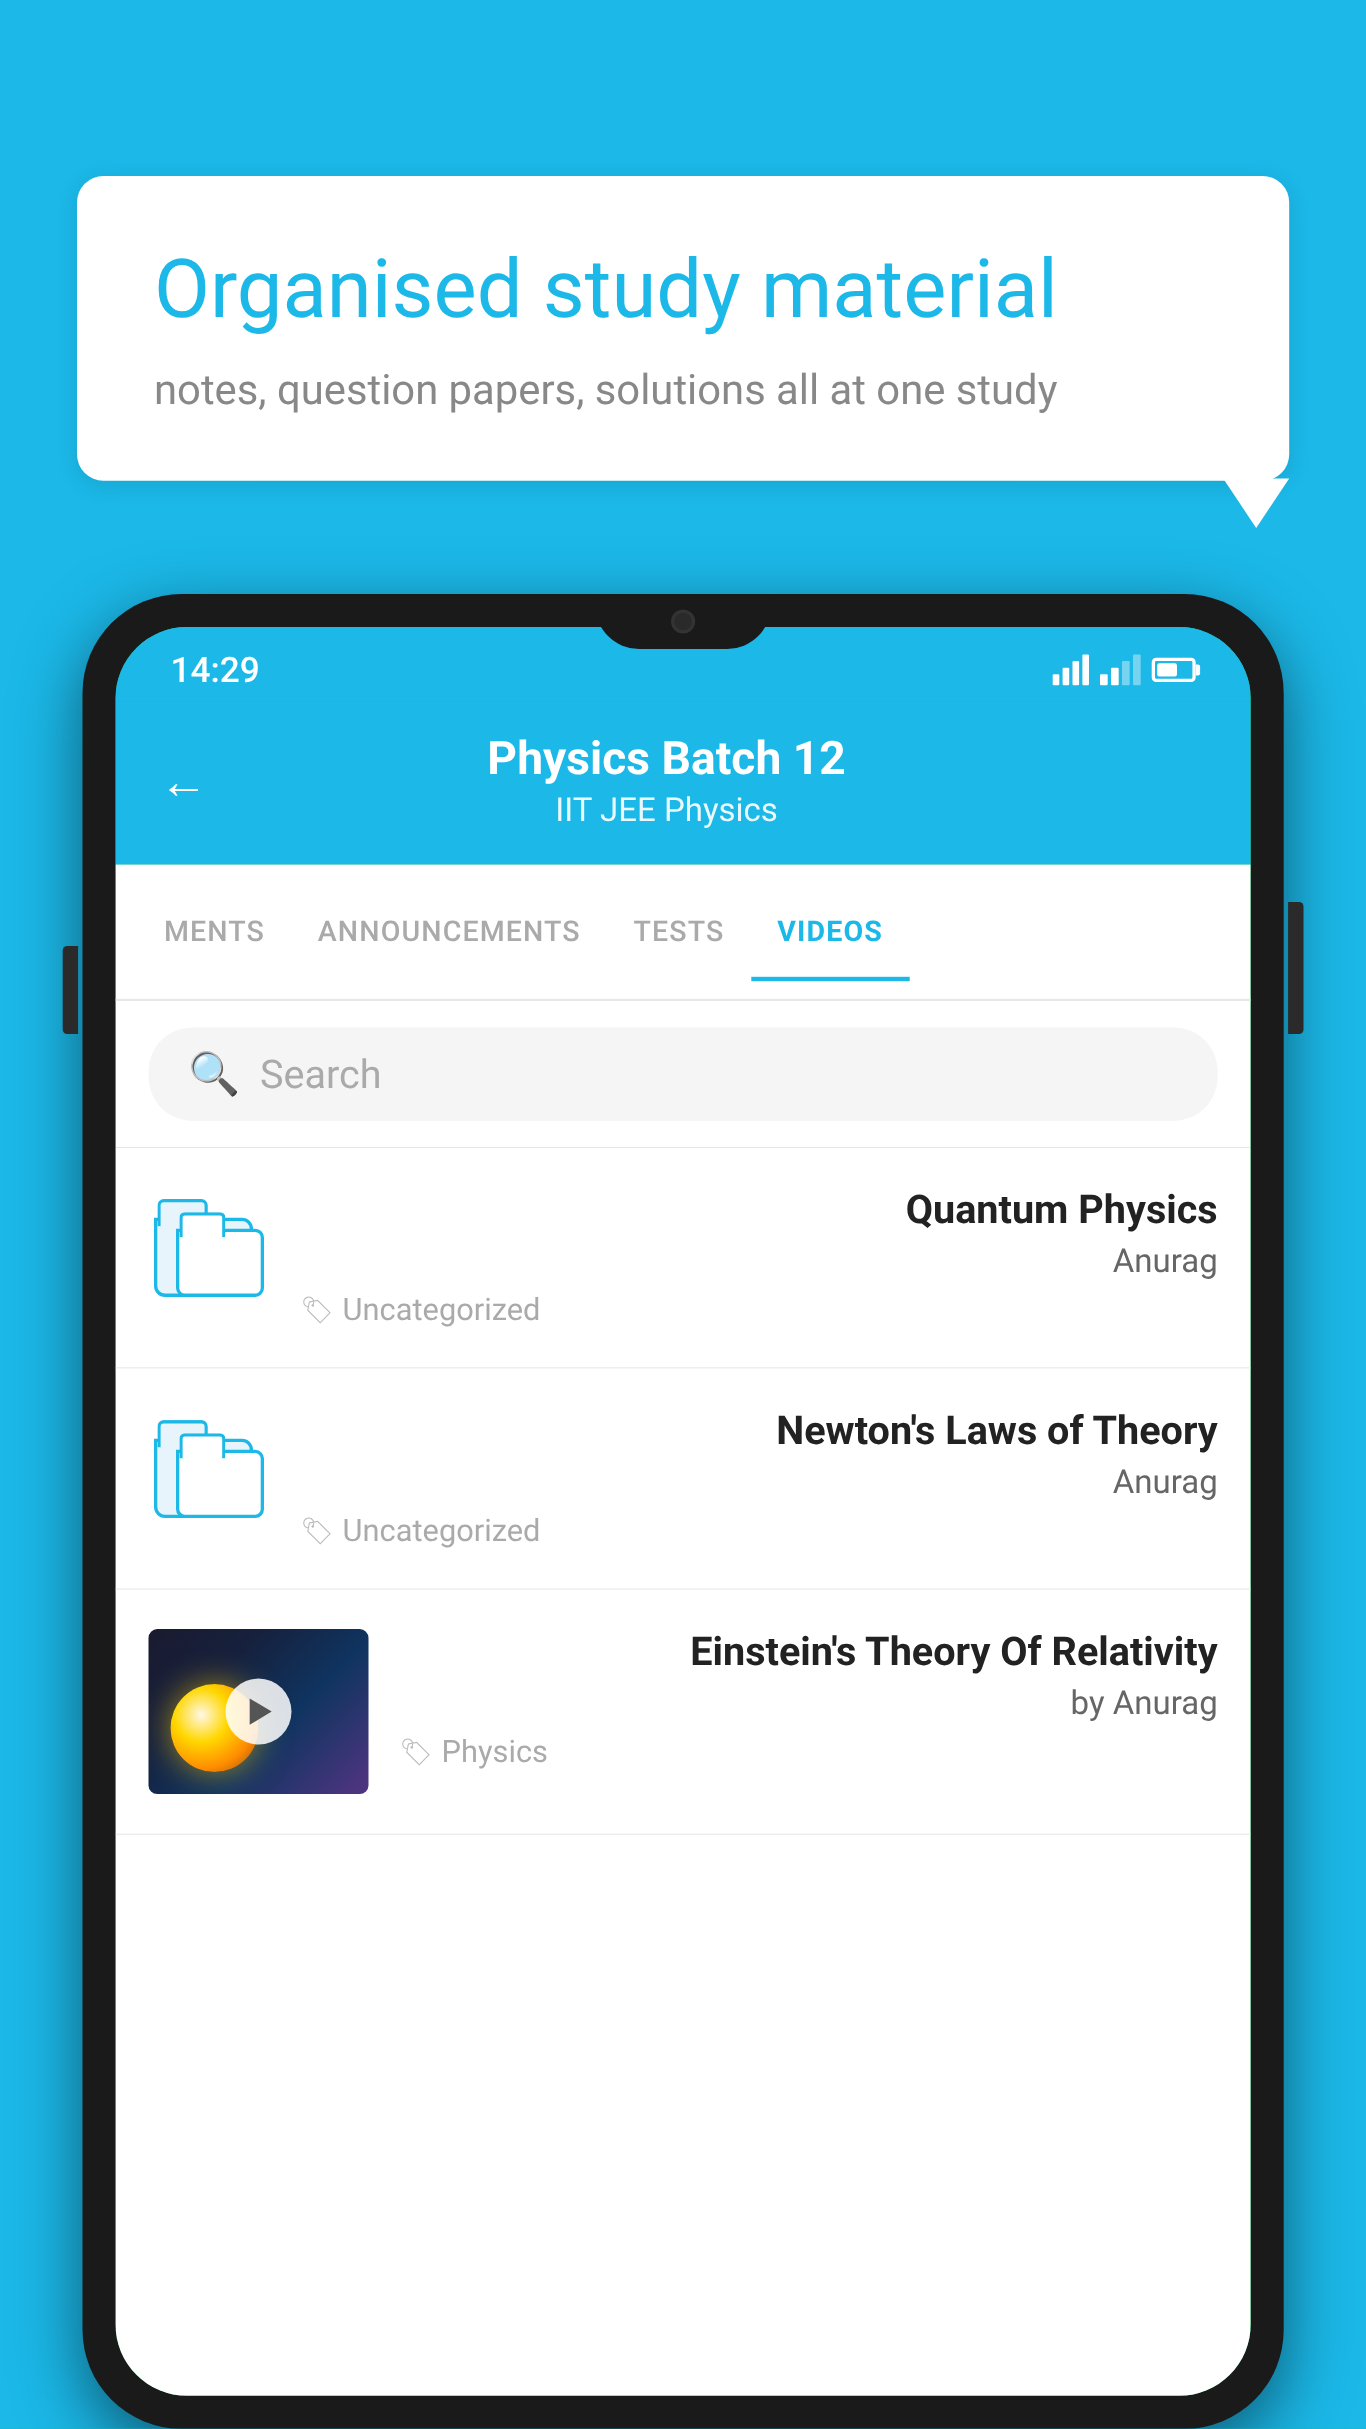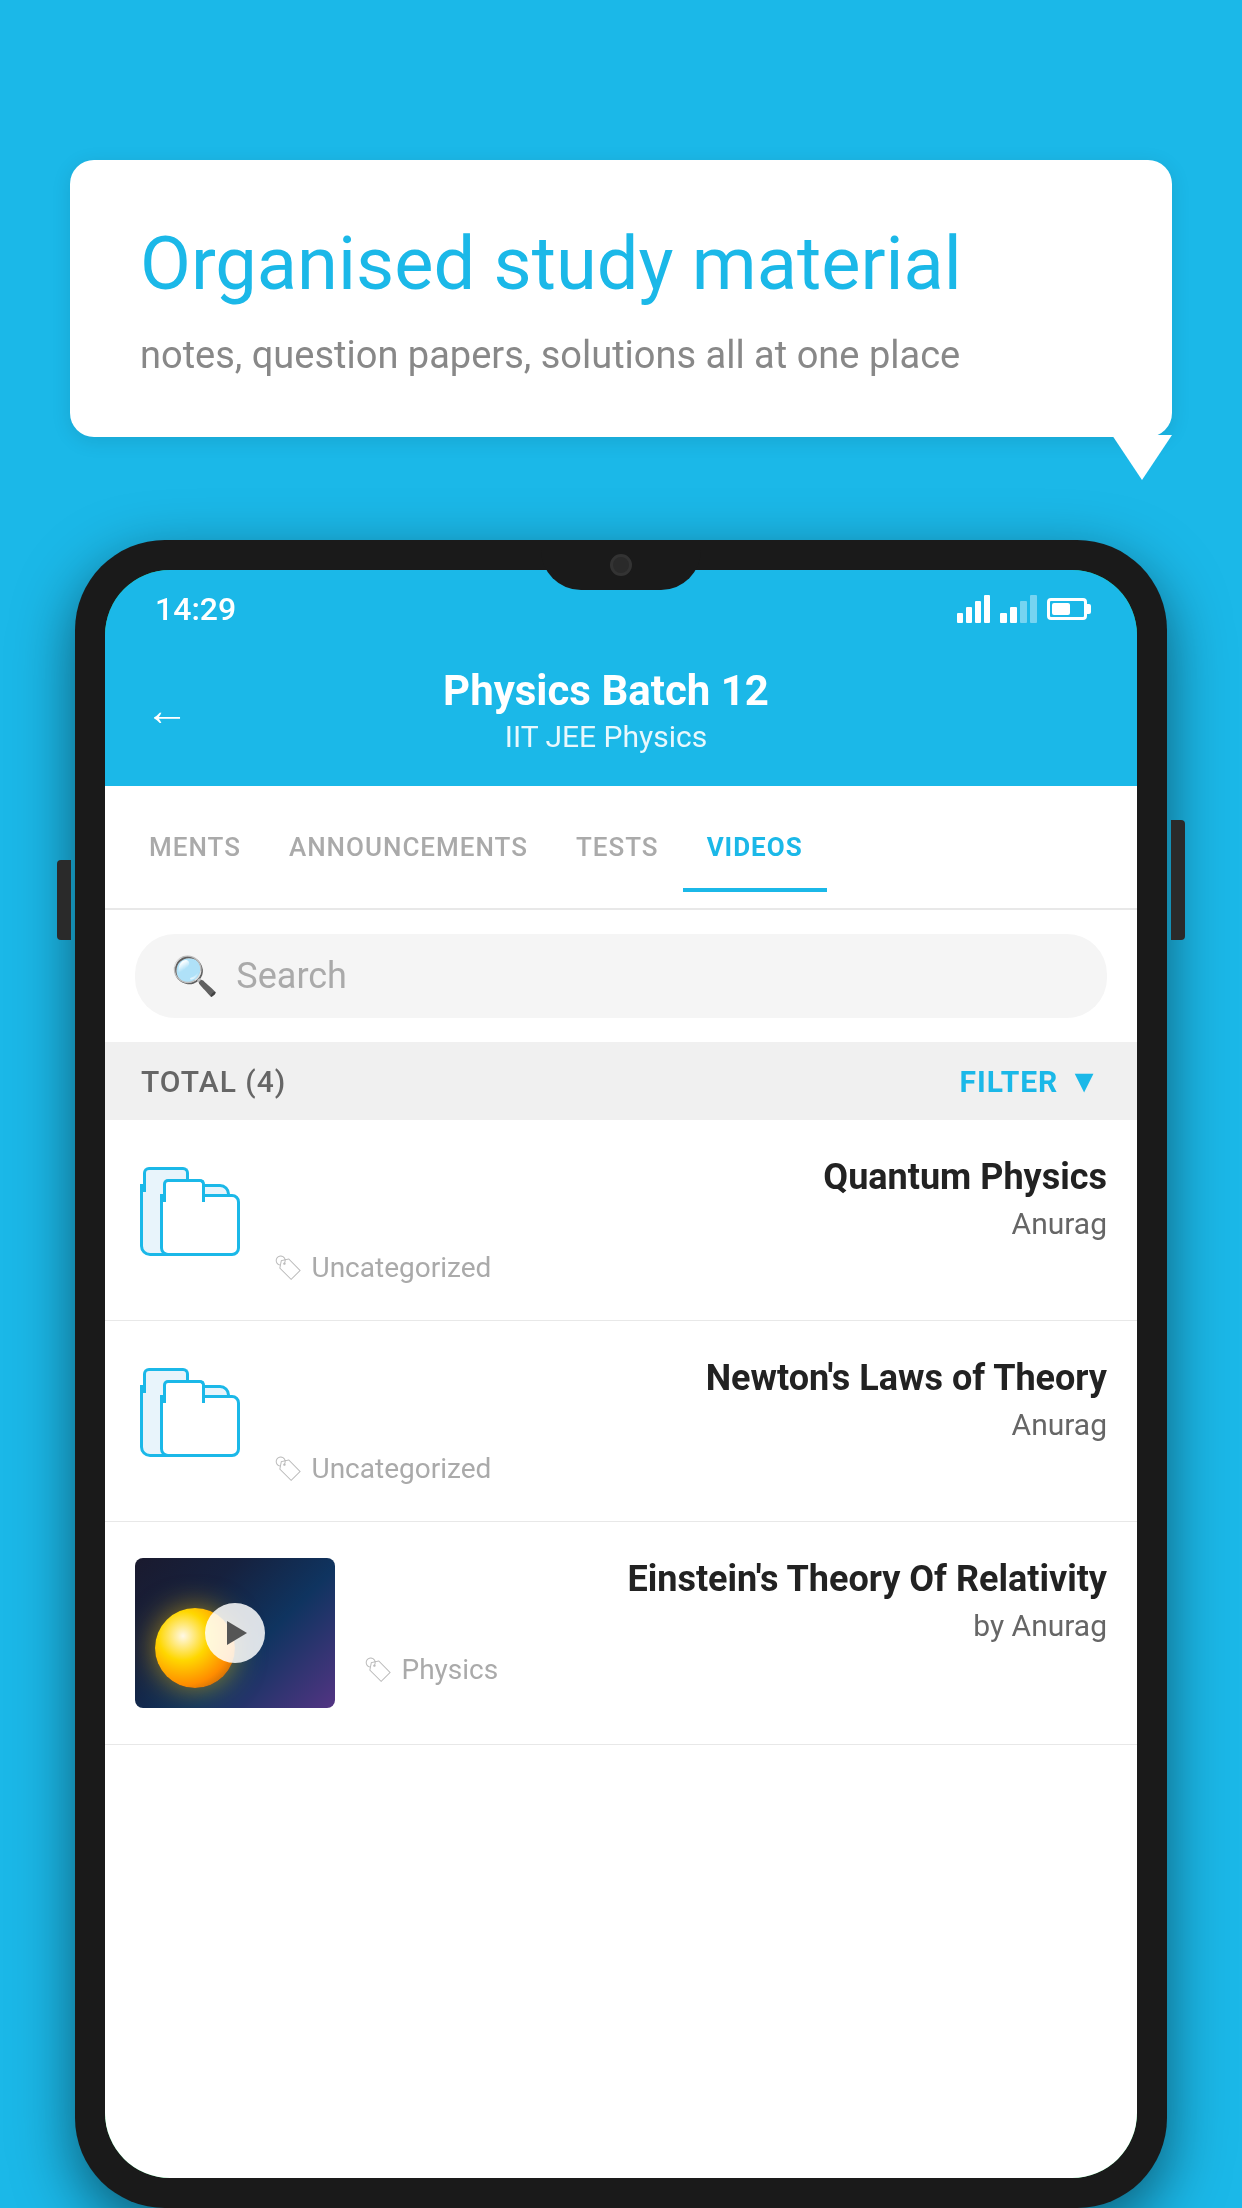--- a/index.html
+++ b/index.html
@@ -480,21 +480,21 @@
     }
   </style>
 </head>
 <body>
 
 <div style="width:1242px;height:2208px;background:#1BB8E8;position:relative;">
 
   <div class="speech-bubble-wrapper">
     <div class="speech-bubble">
       <div class="bubble-title">Organised study material</div>
-      <div class="bubble-subtitle">notes, question papers, solutions all at one place</div>
+      <div class="bubble-subtitle">notes, question papers, solutions all at one study</div>
     </div>
     <div class="speech-bubble-tail"></div>
   </div>
 
   <div class="phone-wrapper">
     <div class="phone-outer">
 
       <div class="phone-notch">
         <div class="camera-dot"></div>
       </div>
@@ -550,27 +550,20 @@
             </div>
           </div>
 
           <div class="search-container">
             <div class="search-box">
               <span class="search-icon-svg">🔍</span>
               <span class="search-text">Search</span>
             </div>
           </div>
 
-          <div class="filter-bar">
-            <span class="total-count">TOTAL (4)</span>
-            <div class="filter-btn">
-              <span>FILTER</span>
-              <span style="font-size:32px;">▼</span>
-            </div>
-          </div>
 
           <div class="video-list">
 
             <div class="video-item">
               <div class="video-thumb">
                 <div class="folder-icon-container">
                   <div class="folder-back"></div>
                   <div class="folder-front"></div>
                 </div>
               </div>

